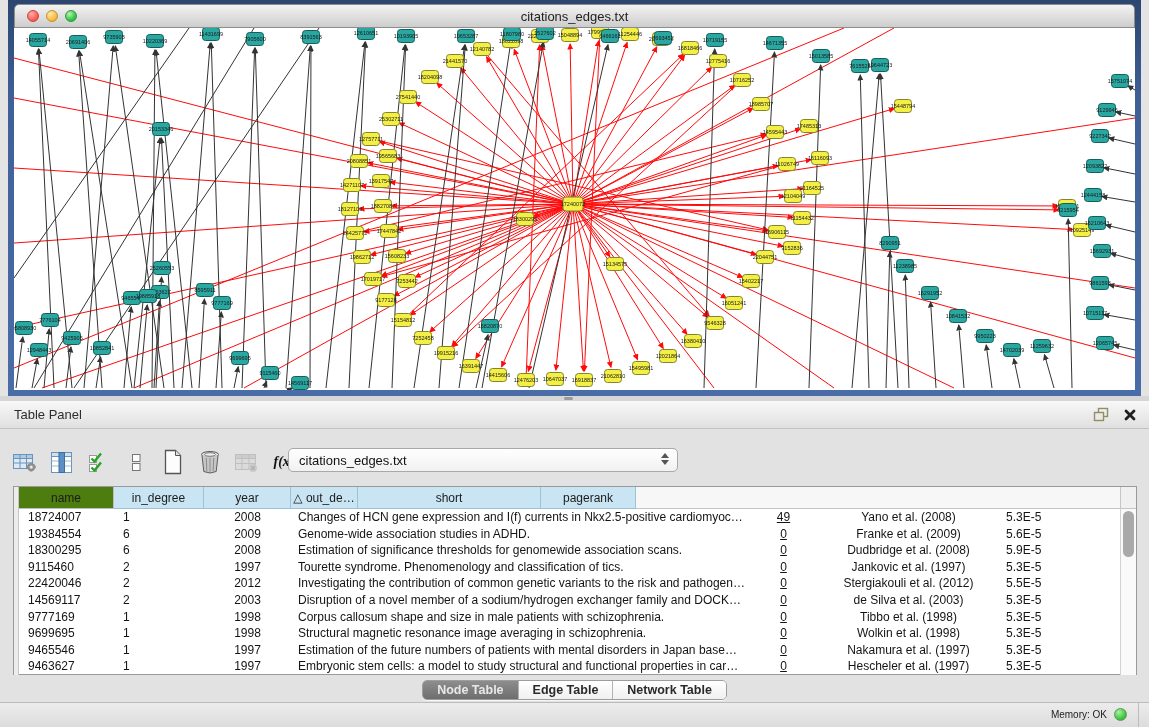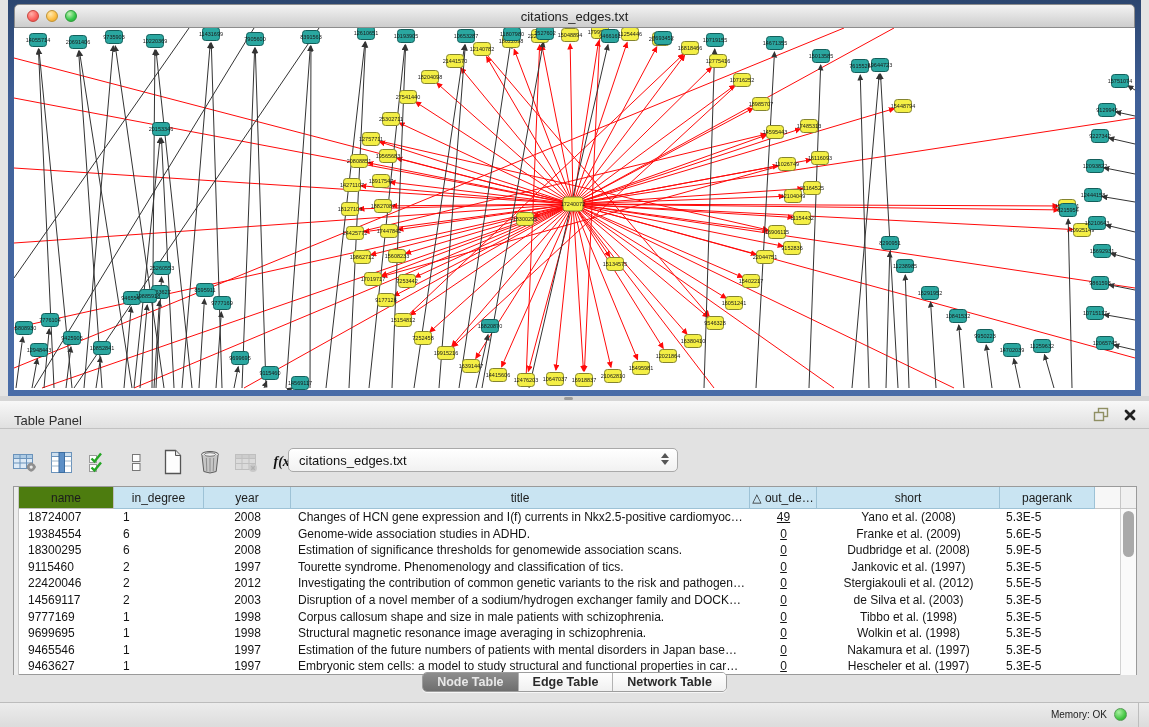--- a/index.html
+++ b/index.html
@@ -25,21 +25,21 @@
   #net { display:block; }
   #nodes text { font-size:5.5px; text-anchor:middle; fill:#1b1b1b; }
 
   
   #tablepanel { position:absolute; left:0; top:396px; width:1149px; height:331px; background:#e2e2e2; }
   #splitter { position:absolute; left:0; top:0; width:1149px; height:5px; background:#d6d6d6; }
   #splitter .grip { position:absolute; left:564px; top:1px; width:9px; height:3px;
     border-radius:2px; background:#9a9a9a; }
   #panelheader { position:absolute; left:0; top:5px; width:1149px; height:28px;
     background:linear-gradient(#f8f8f8,#e0e0e0); border-bottom:1px solid #c2c2c2;
-    display:flex; align-items:flex-end; }
+    display:flex; align-items:center; }
   #paneltitle { margin-left:14px; font-size:13px; color:#2e2e2e; }
   #panelheader .hicons { position:absolute; right:12px; top:6px; display:flex; gap:14px; align-items:center; }
 
   #toolbar { position:absolute; left:10px; top:49px; height:34px; display:flex; align-items:center; gap:7px; }
   .tbtn { width:30px; height:30px; display:flex; align-items:center; justify-content:center; }
   .fx { font-family:"Liberation Serif", serif; font-style:italic; font-weight:bold; font-size:14px; color:#111; }
   #tableselect { position:absolute; left:288px; top:52px; width:390px; height:24px;
     background:linear-gradient(#ffffff,#f1f1f1); border:1px solid #a9a9a9; border-radius:5px;
     display:flex; align-items:center; font-size:13px; color:#111; padding-left:10px; }
   #tableselect .arrows { position:absolute; right:8px; top:4px; display:flex; flex-direction:column; gap:2px; }
@@ -63,21 +63,21 @@
   .td.c2 { text-align:center; } .td.c3 { padding-left:7px; }
   .td.c4 { text-align:center;text-decoration:underline; } .td.c5 { text-align:center; }
   .td.c6 { padding-left:6px; }
   .thf { flex:1; background:#f7f7f7; border-bottom:1px solid #c6c6c6; }
   #vscroll { position:absolute; right:0; top:22px; width:16px; height:166px;
     background:#fafafa; border-left:1px solid #d2d2d2; }
   #vscroll .thumb { position:absolute; left:2px; top:2px; width:11px; height:46px; background:#a9a9a9; border-radius:6px; }
   #scrollcorner { position:absolute; right:0; top:0; width:16px; height:22px; background:#f0f0f0; border-left:1px solid #c6c6c6; border-bottom:1px solid #c6c6c6; }
 
   
-  #tabs { position:absolute; left:0; top:276px; width:1149px; display:flex; justify-content:center; }
+  #tabs { position:absolute; left:0; top:284px; width:1149px; display:flex; justify-content:center; }
   .seg { display:flex; border:1px solid #9d9d9d; border-radius:5px; overflow:hidden; height:20px;
     box-shadow:0 1px 0 rgba(255,255,255,.7); }
   .segbtn { padding:0 14px; font-size:12.5px; font-weight:bold; display:flex; align-items:center;
     background:linear-gradient(#ffffff,#f0f0f0); color:#2a2a2a; border-right:1px solid #b2b2b2; }
   .segbtn:last-child { border-right:none; }
   .segbtn.active { background:linear-gradient(#8d8d8d,#6e6e6e); color:#e8e8e8; }
 
   
   #statusbar { position:absolute; left:0; top:306px; width:1149px; height:25px;
     background:linear-gradient(#ececec,#dcdcdc); border-top:1px solid #bcbcbc; }
@@ -595,21 +595,20 @@
           <div class="dn"></div>
         </div>
     </div>
 
     <div id="datatable">
       <div class="thead">
         <div class="gut"></div>
         <div class="th c0">name</div>
         <div class="th c1">in_degree</div>
         <div class="th c2">year</div>
-        <div class="th c3">title</div>
         <div class="th c4">△ out_de…</div>
         <div class="th c5">short</div>
         <div class="th c6">pagerank</div>
         <div class="thf"></div>
       </div>
       <div class="tbody">
           <div class="tr">
             <div class="gut"></div>
             <div class="td c0">18724007</div>
             <div class="td c1">1</div>

